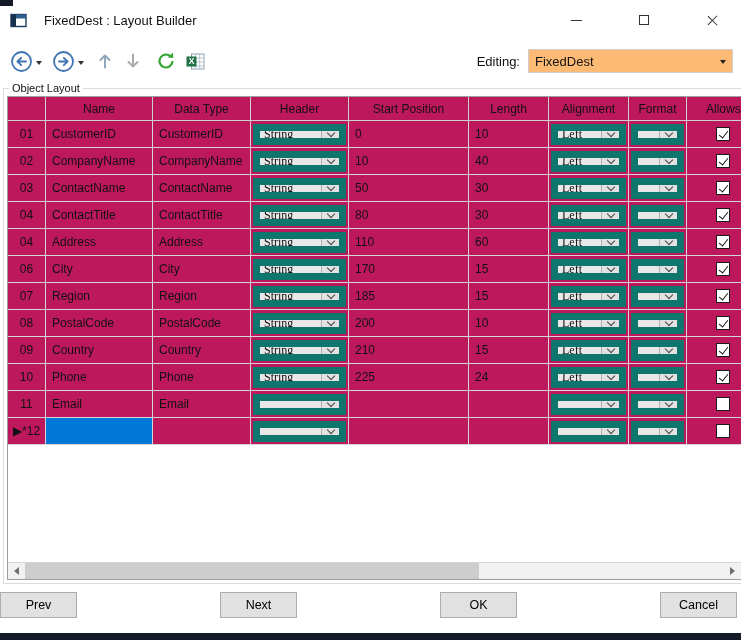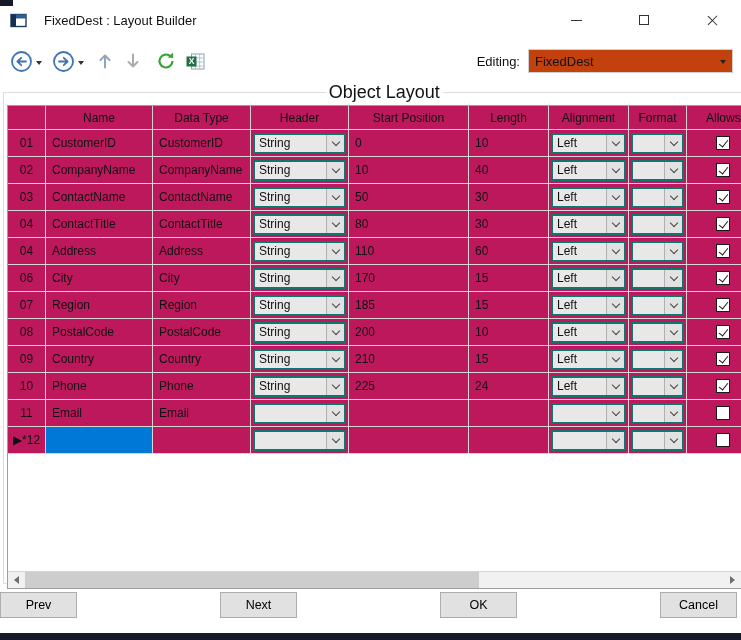--- a/index.html
+++ b/index.html
@@ -23,44 +23,44 @@
   .close-glyph::before { transform:rotate(45deg); }
   .close-glyph::after  { transform:rotate(-45deg); }
 
   
   .toolbar { display:flex; align-items:center; height:42px; padding:0 8px 0 10px; }
   .tb-item { display:flex; align-items:center; }
   .caret { width:0; height:0; border-left:3.5px solid transparent; border-right:3.5px solid transparent; border-top:4px solid #333; margin:3px 0 0 3px; }
   .gap-sm { margin-left:10px; } .gap-md { margin-left:14px; } .gap-lg { margin-left:16px; }
   .editing { margin-left:auto; display:flex; align-items:center; }
   .editing-label { font-size:13px; margin-right:8px; }
-  .editing-combo { width:205px; height:24px; border:1px solid #cfcfcf; background:#c2410c; position:relative;
+  .editing-combo { width:205px; height:24px; border:1px solid #cfcfcf; background:#fdba74; position:relative;
     display:flex; align-items:center; padding-left:6px; font-size:13px; }
   .combo-caret { position:absolute; right:6px; top:10px; width:0; height:0;
     border-left:3.5px solid transparent; border-right:3.5px solid transparent; border-top:4px solid #222; }
 
   
   fieldset.groupbox { margin:0 3px; border:1px solid #dcdcdc; padding:2px 3px 6px 3px; height:502px; }
-  fieldset.groupbox legend { font-size:18px; padding:0 3px; margin-left:10px;text-align:center; }
+  fieldset.groupbox legend { font-size:11px; padding:0 3px; margin-left:2px; }
 
   
   .grid { border:1px solid #9e9e9e; height:484px; background:#be185d; display:flex; flex-direction:column; overflow:hidden; }
   .ghead { display:flex; flex:0 0 24px; height:24px; border-bottom:1px solid #cfcfcf; }
   .hc { border-right:1px solid #cfcfcf; display:flex; align-items:center; justify-content:center;
         font-size:12px; overflow:hidden; white-space:nowrap; }
   .grow { display:flex; flex:0 0 27px; height:27px; border-bottom:1px solid #d6d6d6; }
   .cell { border-right:1px solid #d6d6d6; font-size:12px; display:flex; align-items:center;
           padding-left:6px; overflow:hidden; white-space:nowrap; }
   .rowhdr { justify-content:center; padding-left:0; font-size:12px; }
   .w-num{flex:0 0 38px;} .w-name{flex:0 0 107px;} .w-header{flex:0 0 98px;}
   .w-type{flex:0 0 98px; padding:0;} .w-start{flex:0 0 120px;} .w-len{flex:0 0 80px;}
   .w-align{flex:0 0 80px; padding:0;} .w-format{flex:0 0 58px; padding:0;}
   .w-allows{flex:1 1 auto; padding:0; justify-content:center; border-right:none;margin-left:19px;}
-  .dd { flex:1; margin:2px; height:21px; background:#e8e8e8; border:2px solid #0f766e;
-        display:flex; align-items:center; overflow:hidden; }
+  .dd { flex:1; margin:2px; height:21px; background:#e8e8e8; border:7px solid #0f766e;
+        display:flex; align-items:center; overflow:hidden;font-family:Liberation Serif, serif; }
   .dd-text { flex:1; padding-left:4px; font-size:12px; overflow:hidden; white-space:nowrap; }
   .dd-btn { flex:0 0 18px; height:100%; background:#e2e2e2; border-left:1px solid #b0b0b0;
             display:flex; align-items:center; justify-content:center; }
   .chev { width:6px; height:6px; border-right:1.4px solid #444; border-bottom:1.4px solid #444;
           transform:rotate(45deg); margin-top:-3px; }
   .cb { width:14px; height:14px; border:1px solid #1a1a1a; background:#fff; position:relative; }
   .cb.checked::after { content:""; position:absolute; left:3.5px; top:0.5px; width:4px; height:8px;
     border-right:1.6px solid #111; border-bottom:1.6px solid #111; transform:rotate(38deg); }
   .gfiller { flex:1 1 auto; background:#fff; }
 

